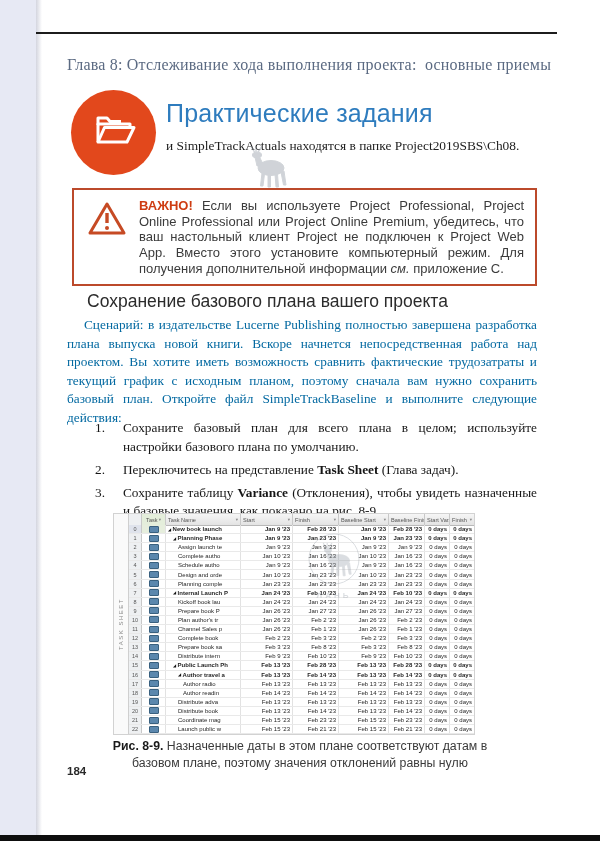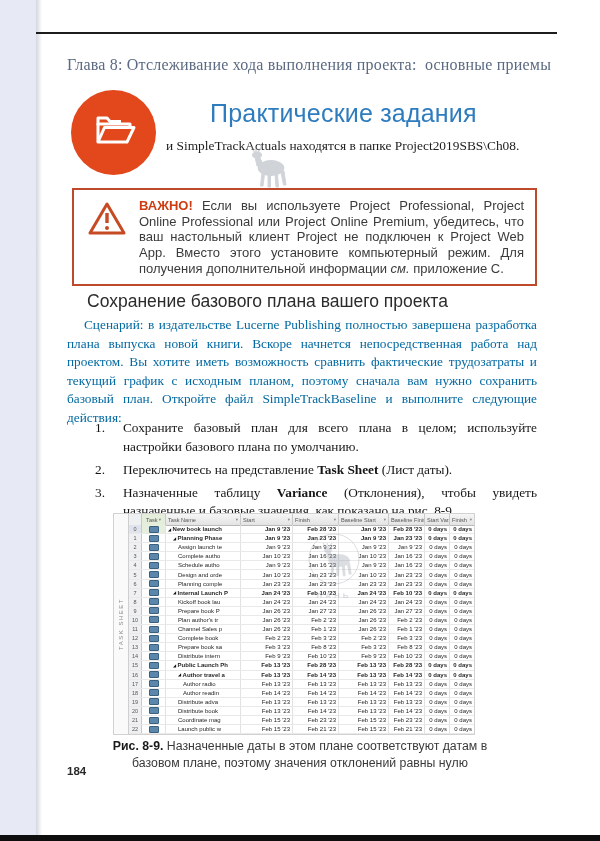--- a/index.html
+++ b/index.html
@@ -13,21 +13,21 @@
           background:linear-gradient(to right,rgba(100,105,140,.28),rgba(100,105,140,0));}
   #top-rule{left:36px;top:32px;width:521px;height:2px;background:#1c1c1c;}
   #bottom-bar{left:0;top:835px;width:600px;height:6px;background:#0e0e0e;}
 
   #running-header{left:67px;top:56px;font-family:"Liberation Serif",serif;
       font-size:16px;color:#5b6a82;white-space:pre;letter-spacing:.2px;}
 
   
   #badge{left:71px;top:90px;width:85px;height:85px;border-radius:50%;
          background:#e2481c;display:flex;align-items:center;justify-content:center;}
-  #practice-title{left:166px;top:99px;font-size:25px;color:#2e7cbe;letter-spacing:.2px;margin-left:44px;}
+  #practice-title{left:166px;top:99px;font-size:25px;color:#2e7cbe;letter-spacing:.2px;}
   #practice-intro{left:166px;top:137px;font-family:"Liberation Serif",serif;
       font-size:13.4px;line-height:17.5px;color:#1d1d1d;}
 
   
   #warnbox{left:72px;top:188px;width:461px;height:94px;border:2px solid #bc4a2b;background:#fff;}
   #warn-icon{left:13px;top:10px;}
   #warn-text{left:65px;top:8px;right:11px;font-size:13px;line-height:15.7px;
       color:#3b3b3b;text-align:justify;position:absolute;}
   .warn-label{font-weight:bold;color:#ce3c12;}
   .warn-it{font-style:italic;}
@@ -149,25 +149,25 @@
 <div class="abs" id="section-heading">Сохранение базового плана вашего проекта</div>
 <div class="abs" id="paragraph">Сценарий: в издательстве Lucerne Publishing полностью завершена разработка плана выпуска новой книги. Вскоре начнется непосредственная работа над проектом. Вы хотите иметь возможность сравнить фактические трудозатраты и текущий график с исходным планом, поэтому сначала вам нужно сохранить базовый план. Откройте файл SimpleTrackBaseline и выполните следующие действия:</div>
 
 <div class="abs" id="steps">
   <div class="step">
     <span class="step-num">1.</span>
     <span class="step-text"><span>Сохраните базовый план для всего плана в целом; используйте настройки базового плана по умолчанию.</span><span class="step-bold"></span><span></span></span>
   </div>
   <div class="step">
     <span class="step-num">2.</span>
-    <span class="step-text"><span>Переключитесь на представление </span><span class="step-bold">Task Sheet</span><span> (Лист даты).</span></span>
+    <span class="step-text"><span>Переключитесь на представление </span><span class="step-bold">Task Sheet</span><span> (Глава задач).</span></span>
   </div>
   <div class="step">
     <span class="step-num">3.</span>
-    <span class="step-text"><span>Назначенные таблицу </span><span class="step-bold">Variance</span><span> (Отклонения), чтобы увидеть назначенные и базовые значения, как показано на рис. 8-9.</span></span>
+    <span class="step-text"><span>Сохраните таблицу </span><span class="step-bold">Variance</span><span> (Отклонения), чтобы увидеть назначенные и базовые значения, как показано на рис. 8-9.</span></span>
   </div>
 </div>
 
 <div class="abs" id="figure">
   <div id="viewbar">
     <span>TASK SHEET</span>
   </div>
   <div id="grid">
     <div id="thead">
         <div class="hcell c0">

